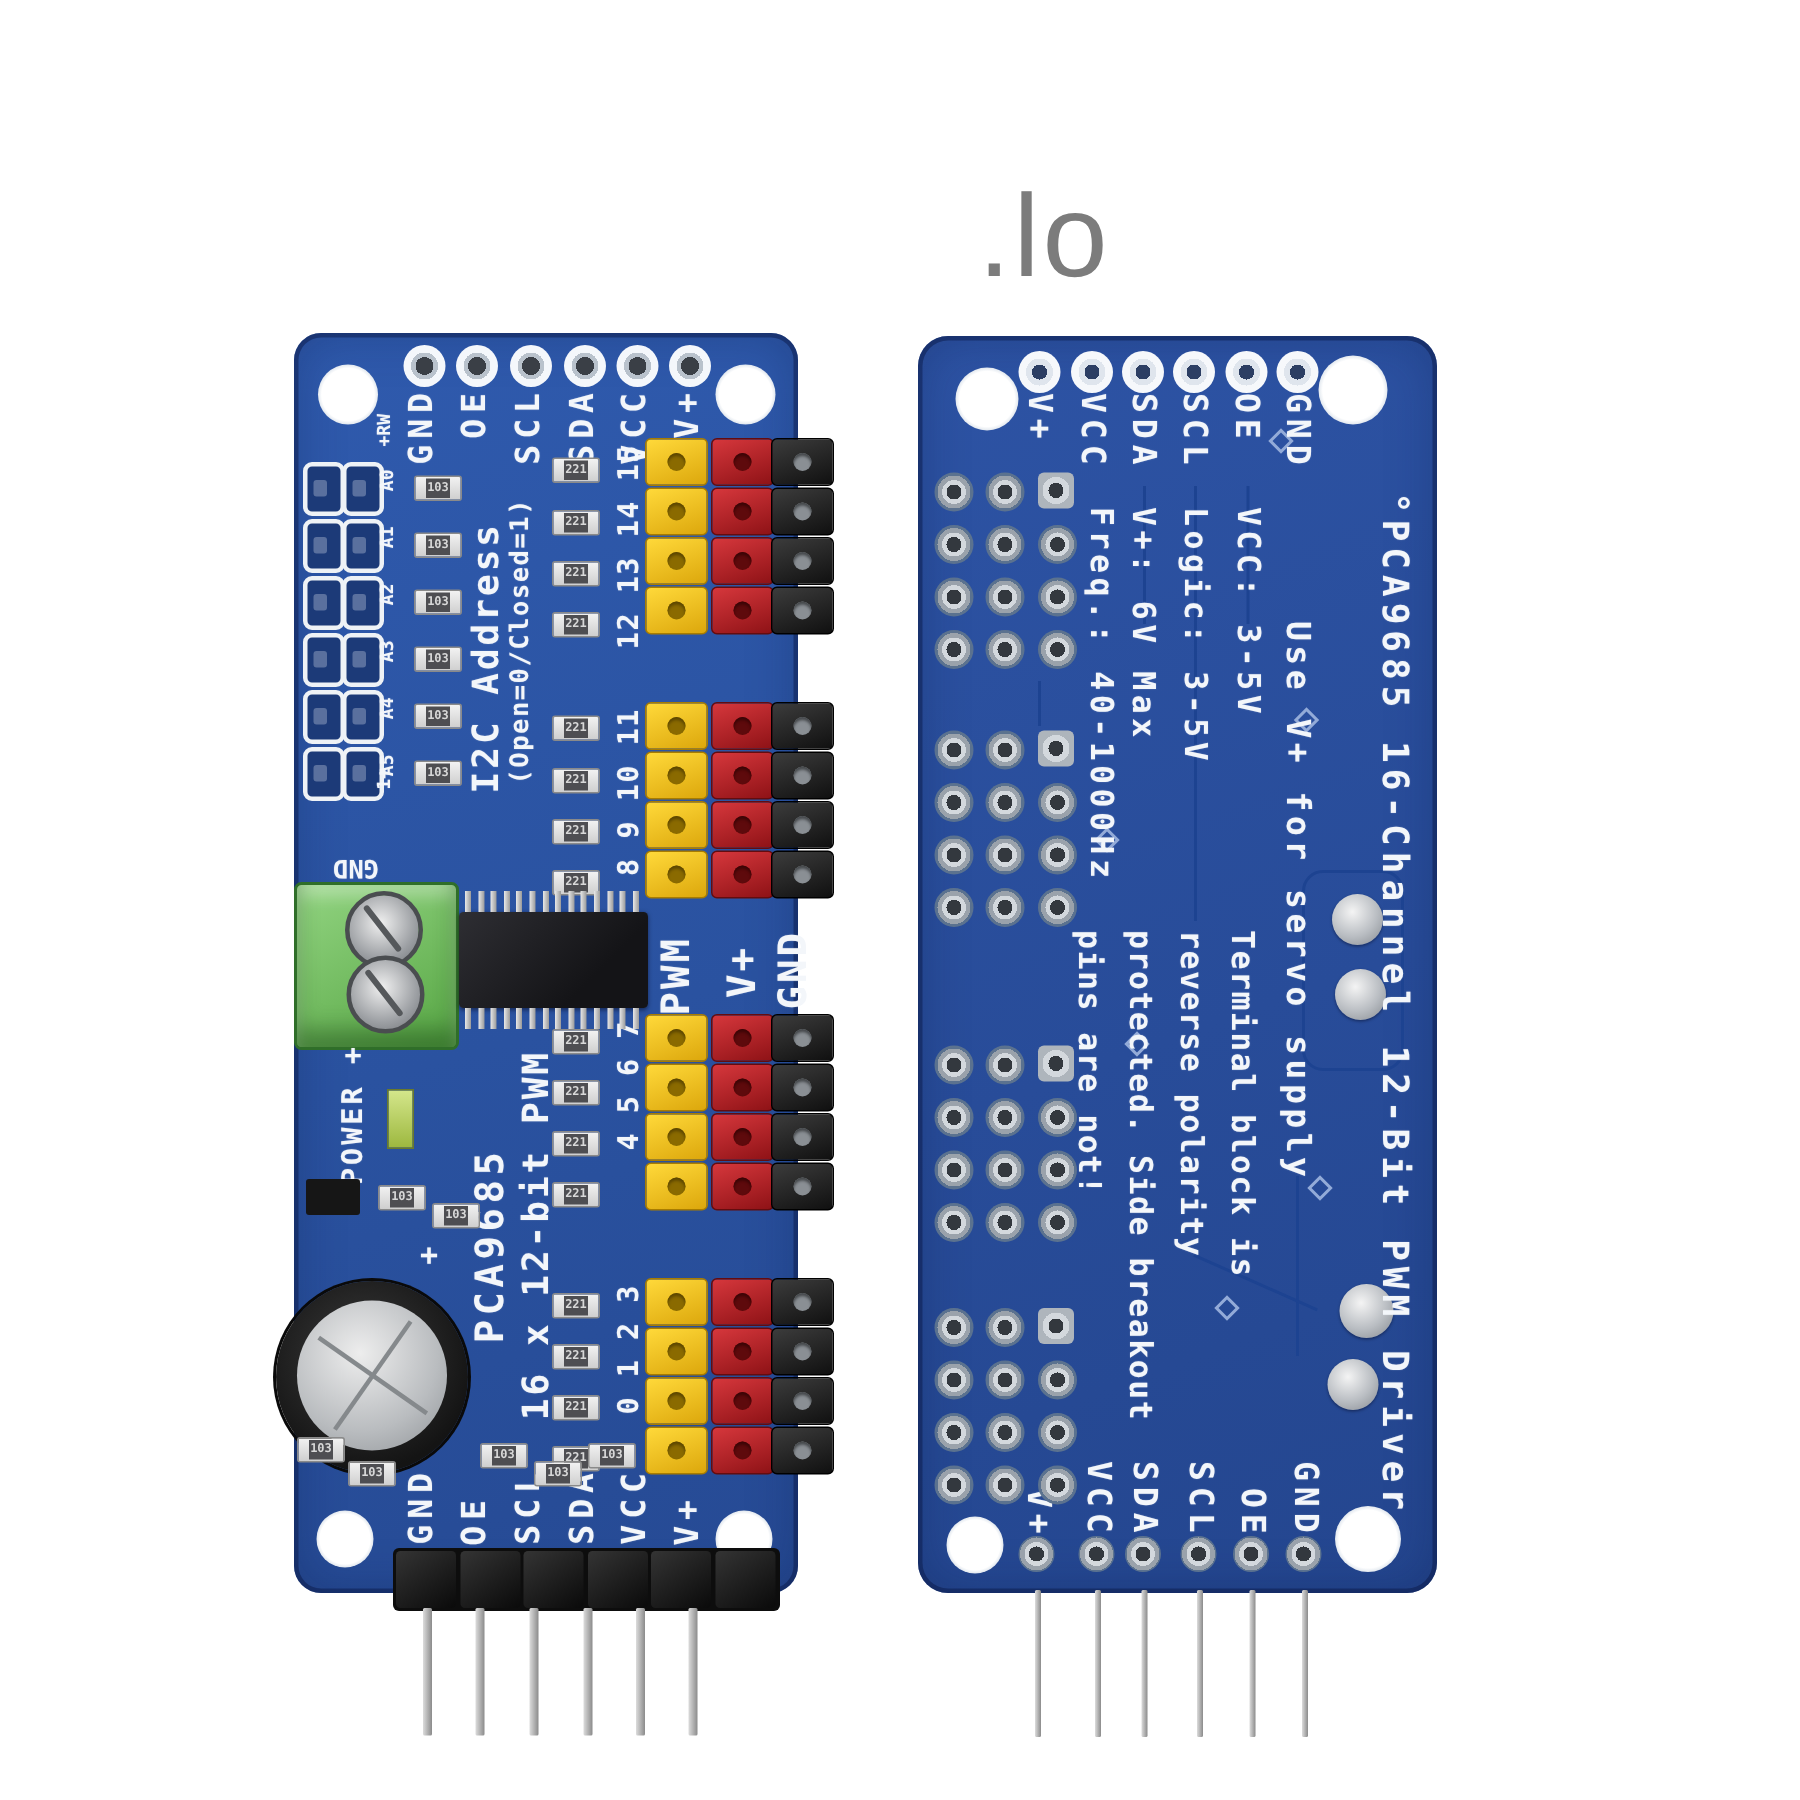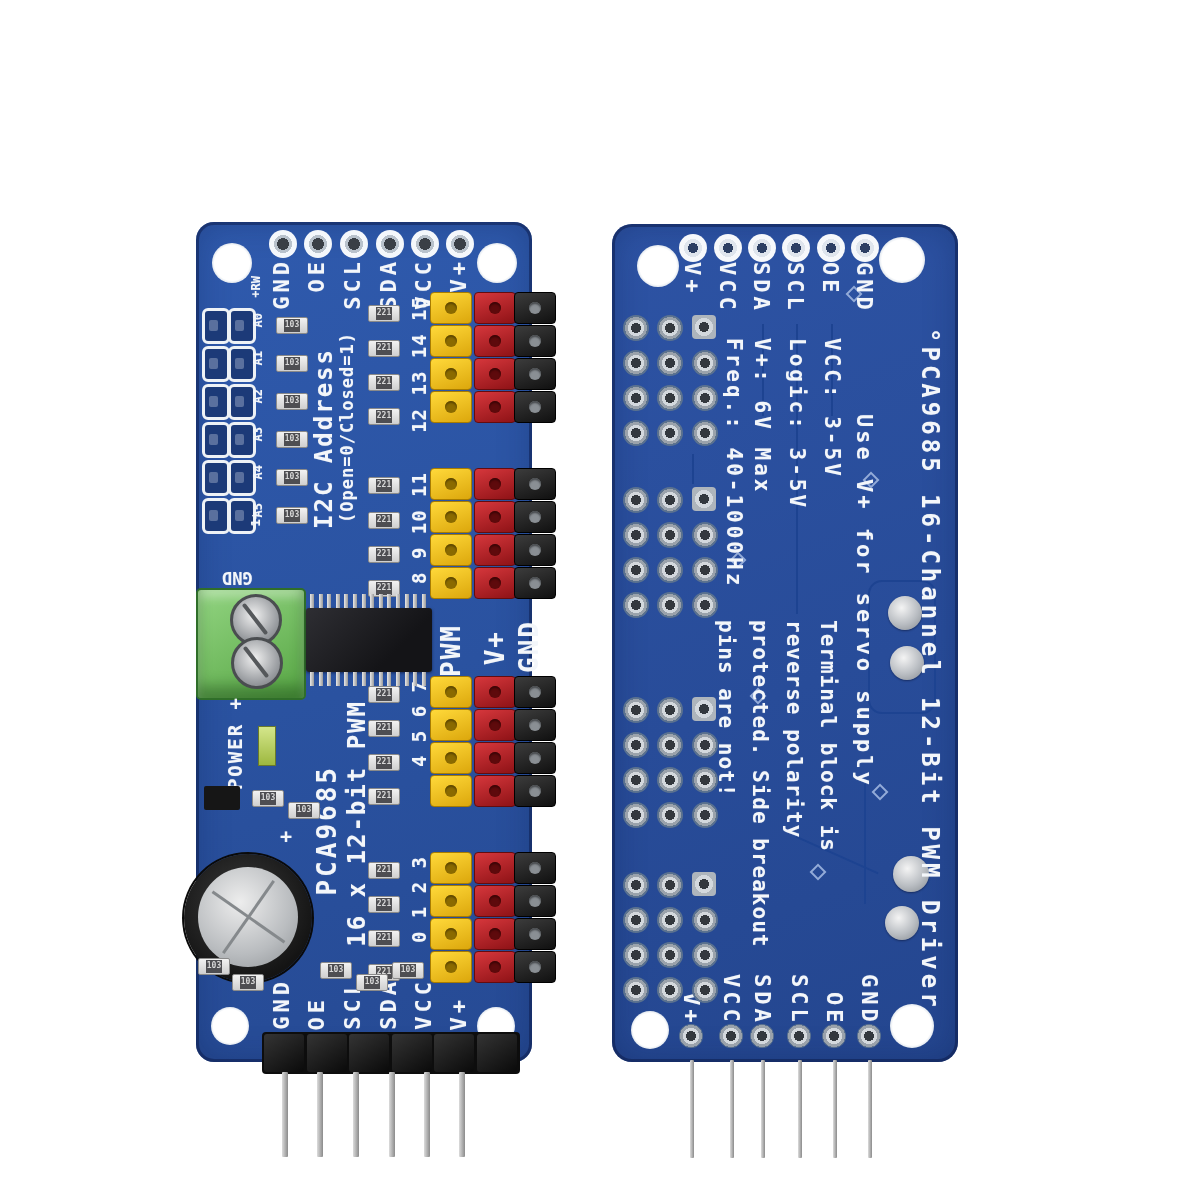--- a/index.html
+++ b/index.html
@@ -62,20 +62,21 @@
   .trace{position:absolute;background:#1d4391;}
   .via{position:absolute;width:8px;height:8px;border:2px solid #93abd8;transform:rotate(45deg);background:transparent;}
   .housing{position:absolute;left:262px;top:1032px;width:258px;height:42px;background:#0d0d0d;border-radius:4px;}
   .hcell{position:absolute;width:40px;height:38px;border-radius:3px;background:linear-gradient(145deg,#343434,#0a0a0a);}
   .lpin{position:absolute;background:linear-gradient(90deg,#dcdcdc,#8b8b8b);border-radius:1px;}
 </style>
 </head>
 <body>
 
 <div id="stage">
+  <div id="watermark">.lo</div>
   <div id="front-board">
       <div class="mount" style="left: 16px; top: 21px; width: 40px; height: 40px;"></div>
       <div class="mount" style="left: 281px; top: 21px; width: 40px; height: 40px;"></div>
       <div class="mount" style="left: 15px; top: 785px; width: 38px; height: 38px;"></div>
       <div class="mount" style="left: 281px; top: 785px; width: 38px; height: 38px;"></div>
       <div class="hole" style="left: 73px; top: 8px;"></div>
       <div class="vup slk" style="left: 73px; top: 36px; font-size: 22px; letter-spacing: 4px;">GND</div>
       <div class="vup slk" style="left: 73px; bottom: 32px; font-size: 22px; letter-spacing: 4px;">GND</div>
       <div class="hole" style="left: 108px; top: 8px;"></div>
       <div class="vup slk" style="left: 108px; top: 36px; font-size: 22px; letter-spacing: 4px;">OE</div>

